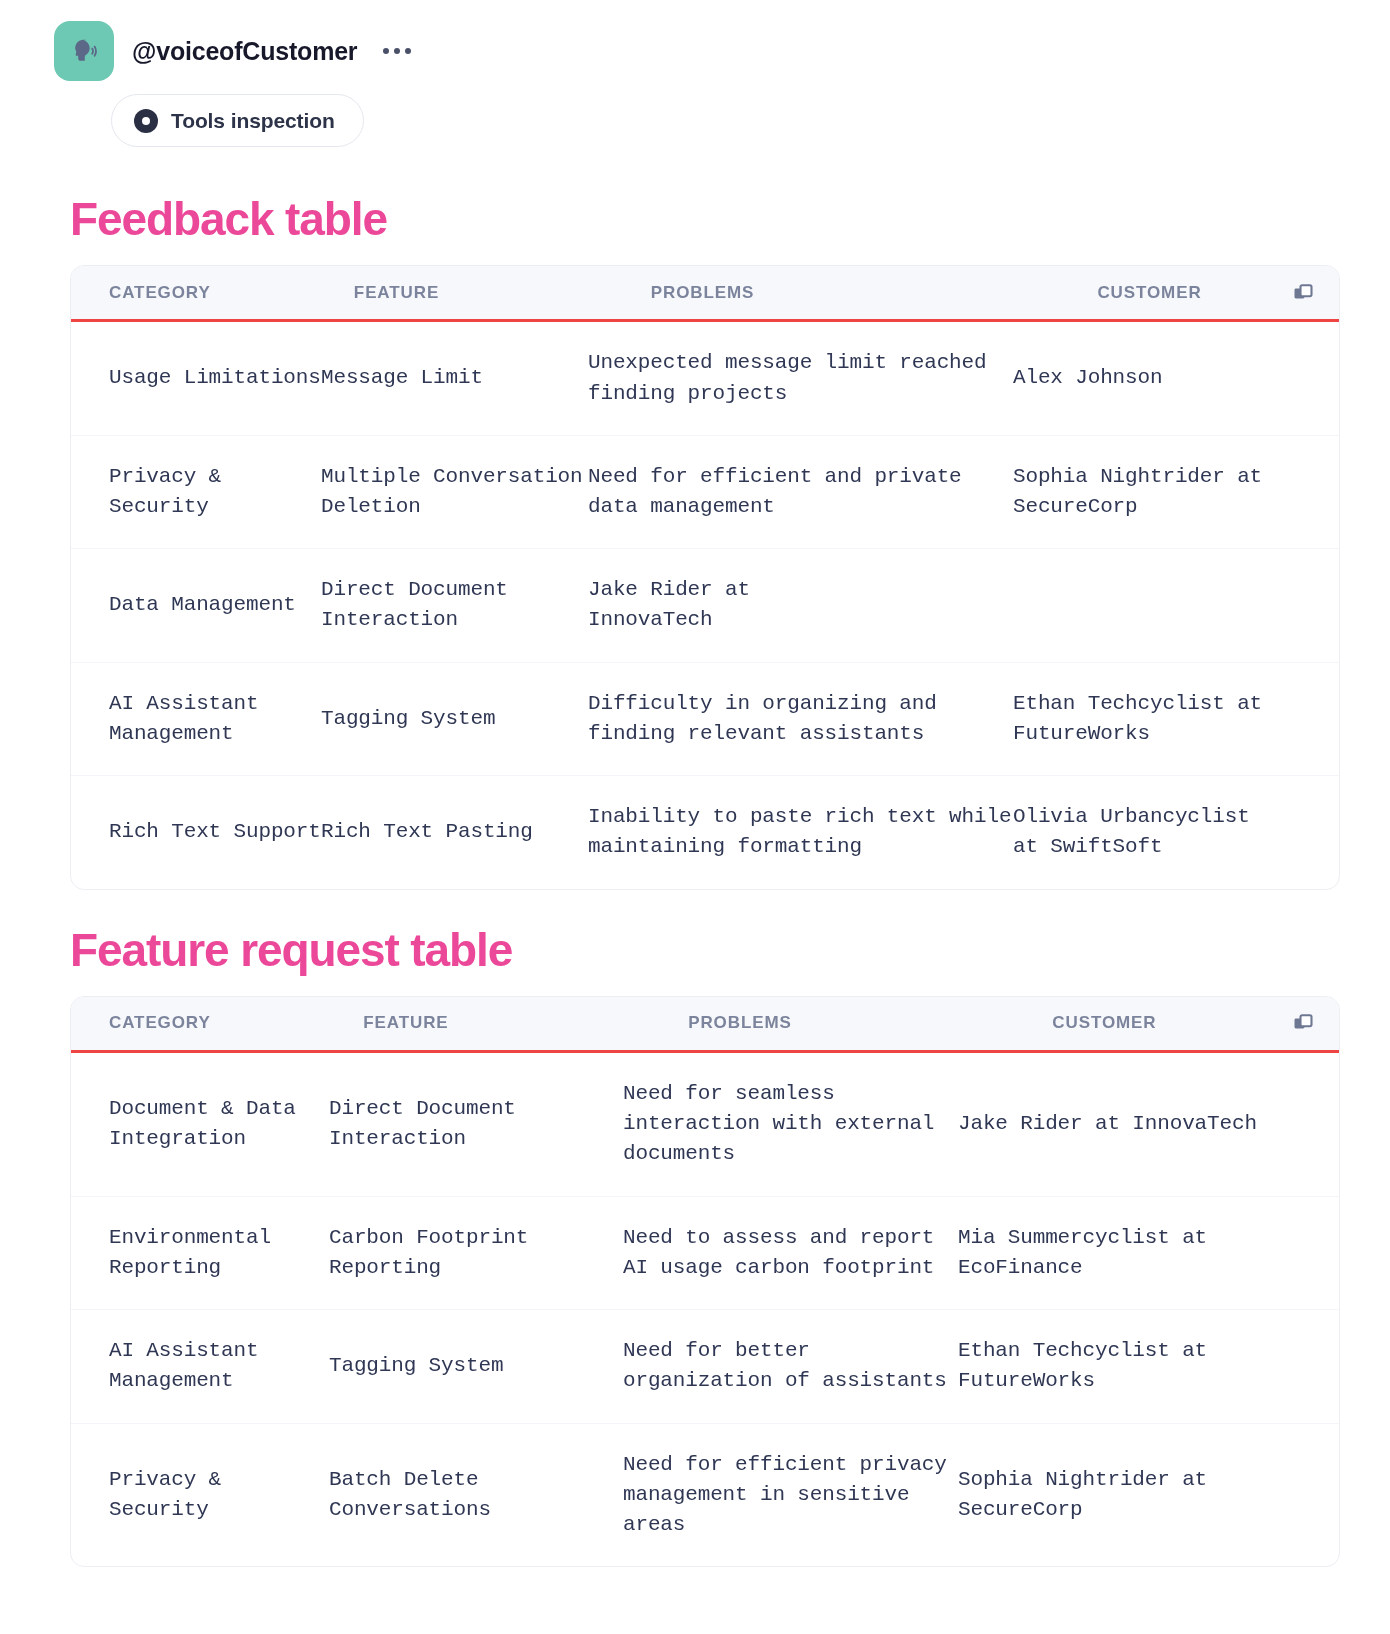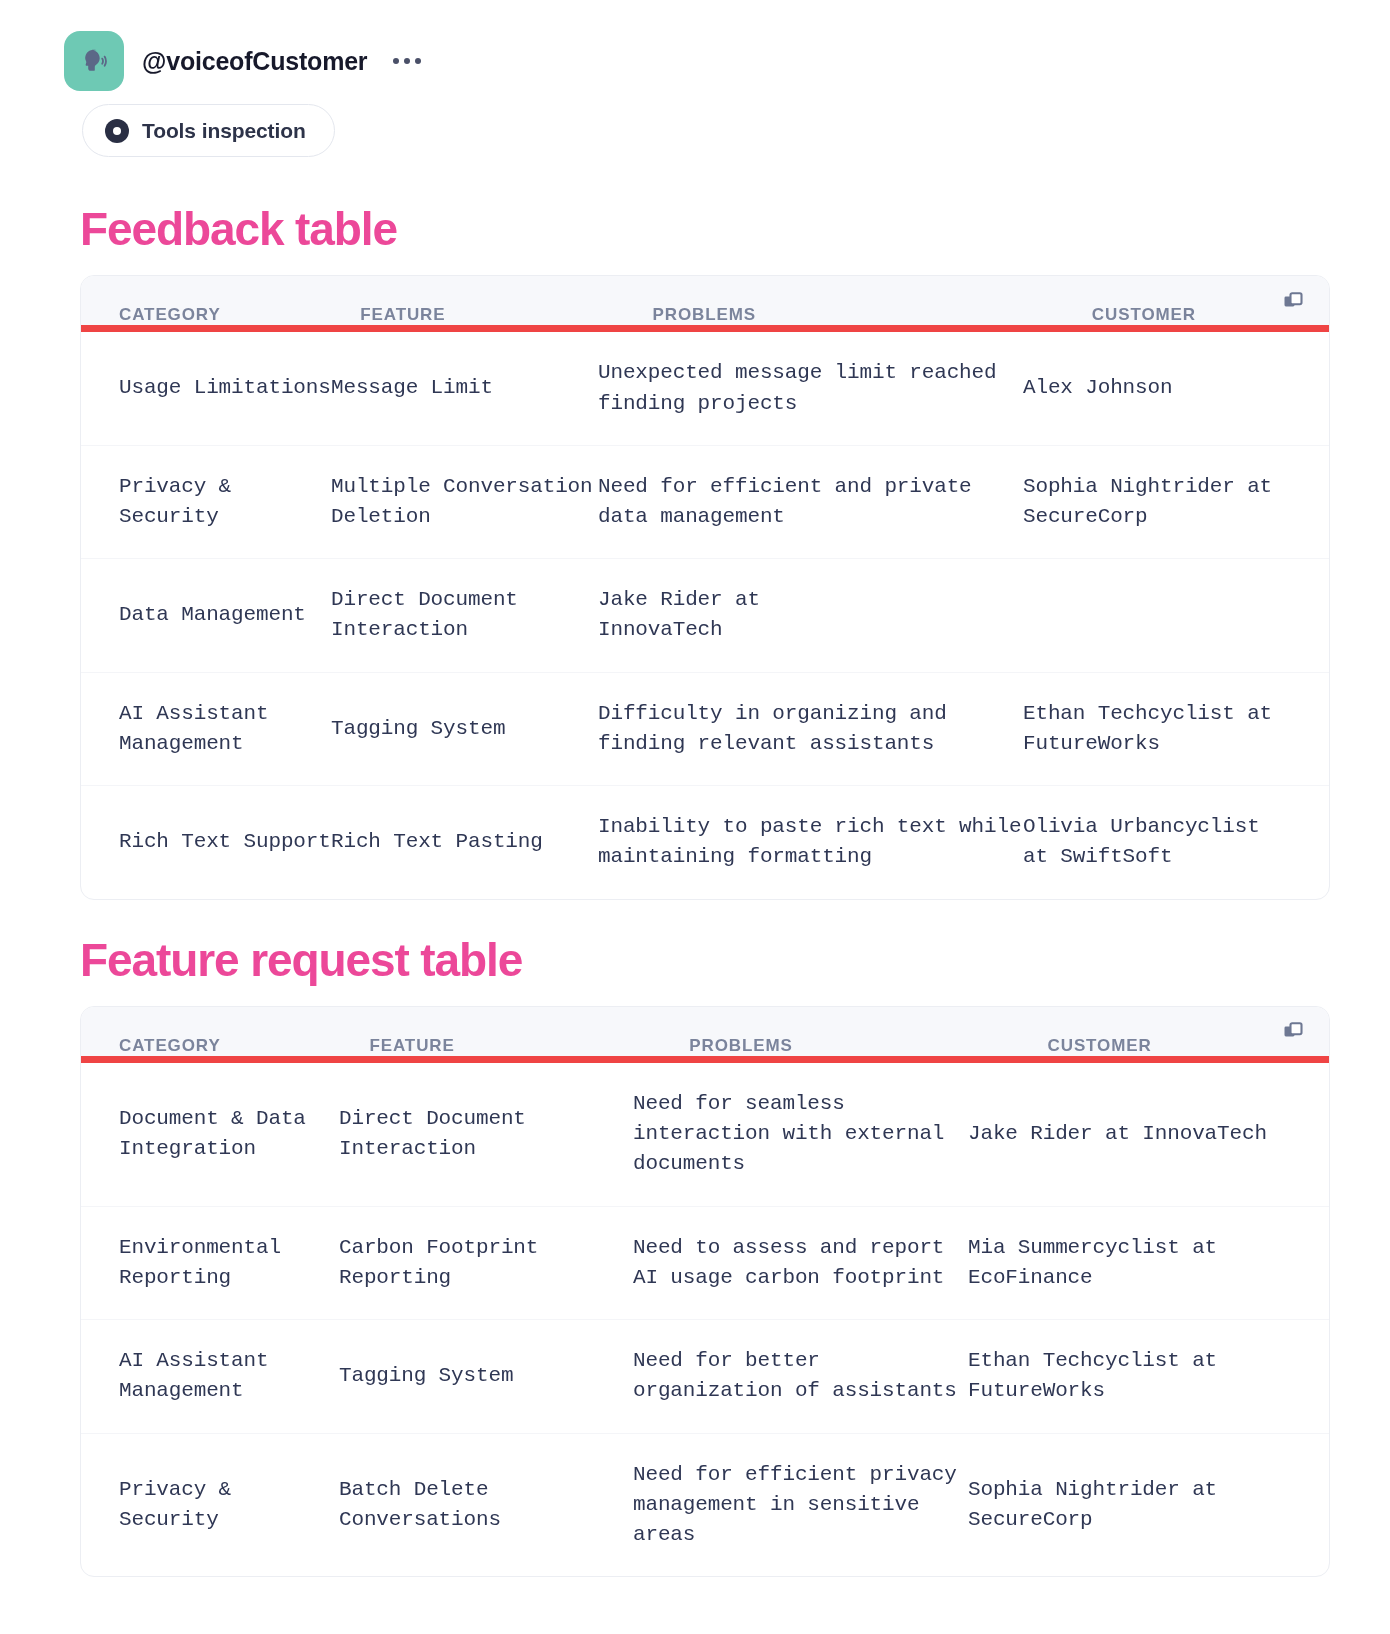--- a/index.html
+++ b/index.html
@@ -14,21 +14,21 @@
     overflow: hidden;
     font-family: "Liberation Sans", sans-serif;
     color: #1C2030;
     -webkit-font-smoothing: antialiased;
   }
 
   .page {
     position: relative;
     width: 1390px;
     height: 1634px;
-    padding: 18px;
+    padding: 8px;
   }
 
   
   .agent-header {
     display: flex;
     align-items: center;
     gap: 18px;
     padding: 22px 0 0 46px;
     height: 64px;
   }
@@ -63,20 +63,21 @@
     display: block;
     width: 6px;
     height: 6px;
     border-radius: 50%;
     background: #4A5068;
   }
 
   
   .tools-row {
     padding: 22px 0 0 64px;
+    margin-left: 39px;
   }
   .pill {
     display: inline-flex;
     align-items: center;
     gap: 13px;
     height: 53px;
     padding: 0 28px 0 22px;
     border: 1px solid #E4E7EE;
     border-radius: 27px;
     background: #ffffff;
@@ -124,23 +125,23 @@
   .table-card {
     margin: 22px 42px 0 62px;
     border: 1px solid #ECEEF3;
     border-radius: 14px;
     background: #ffffff;
     overflow: hidden;
   }
   .t-header {
     position: relative;
     display: flex;
-    align-items: flex-end;
+    align-items: center;
     background: #F7F8FB;
-    border-bottom: 7px solid #ef4444;
+    border-bottom: 3px solid #ef4444;
     height: 56px;
     gap: 44px;
   }
   .t-header .th {
     font-size: 17px;
     font-weight: 700;
     letter-spacing: 0.9px;
     color: #7B849C;
     text-transform: uppercase;
   }

